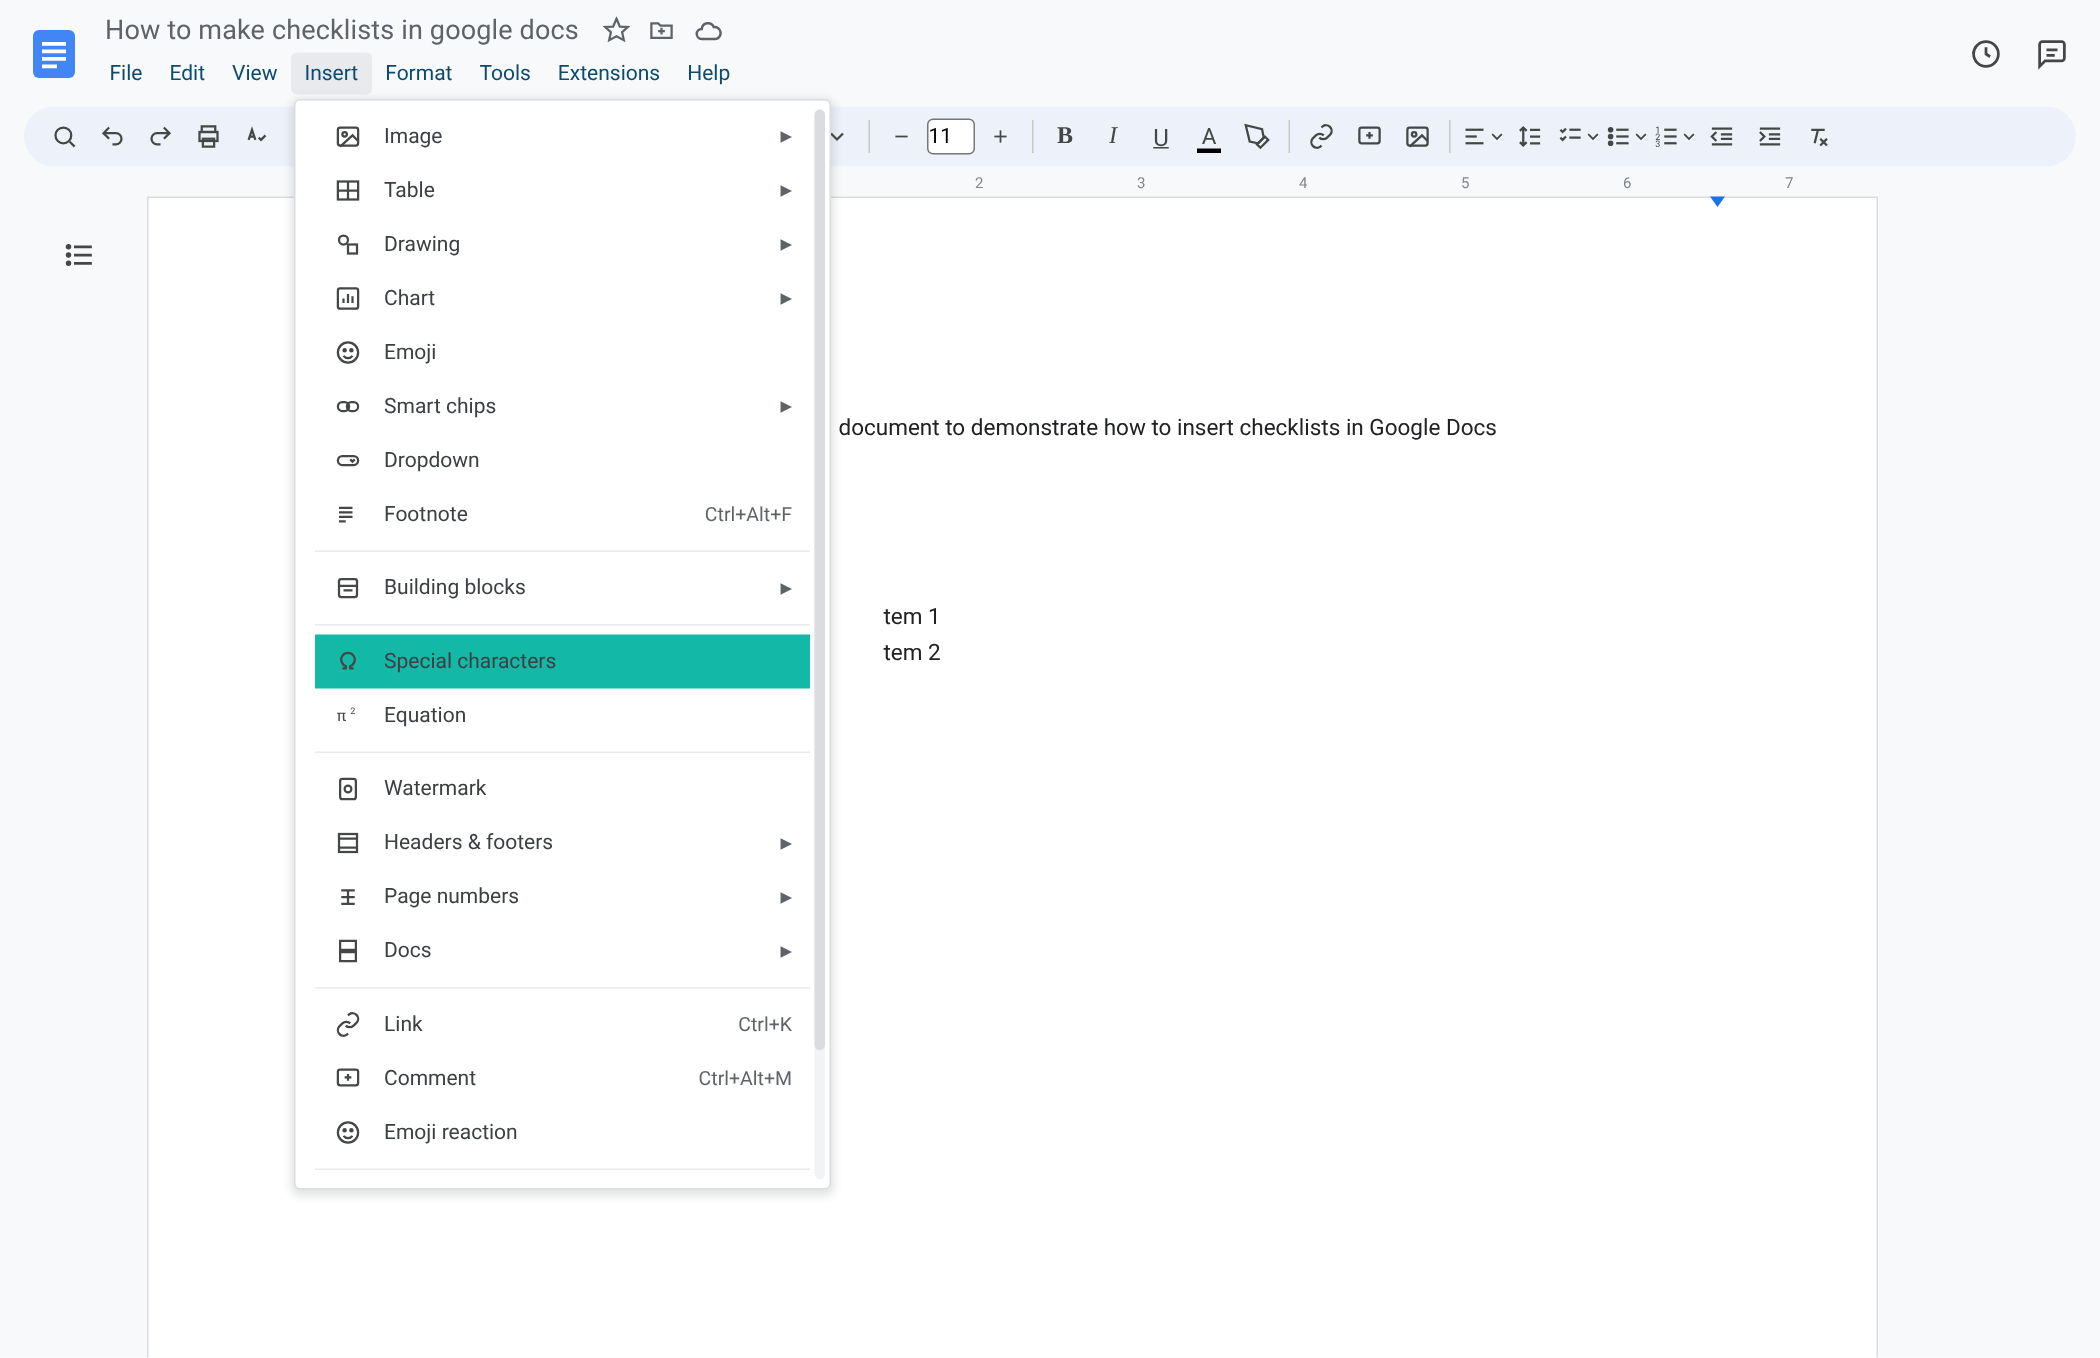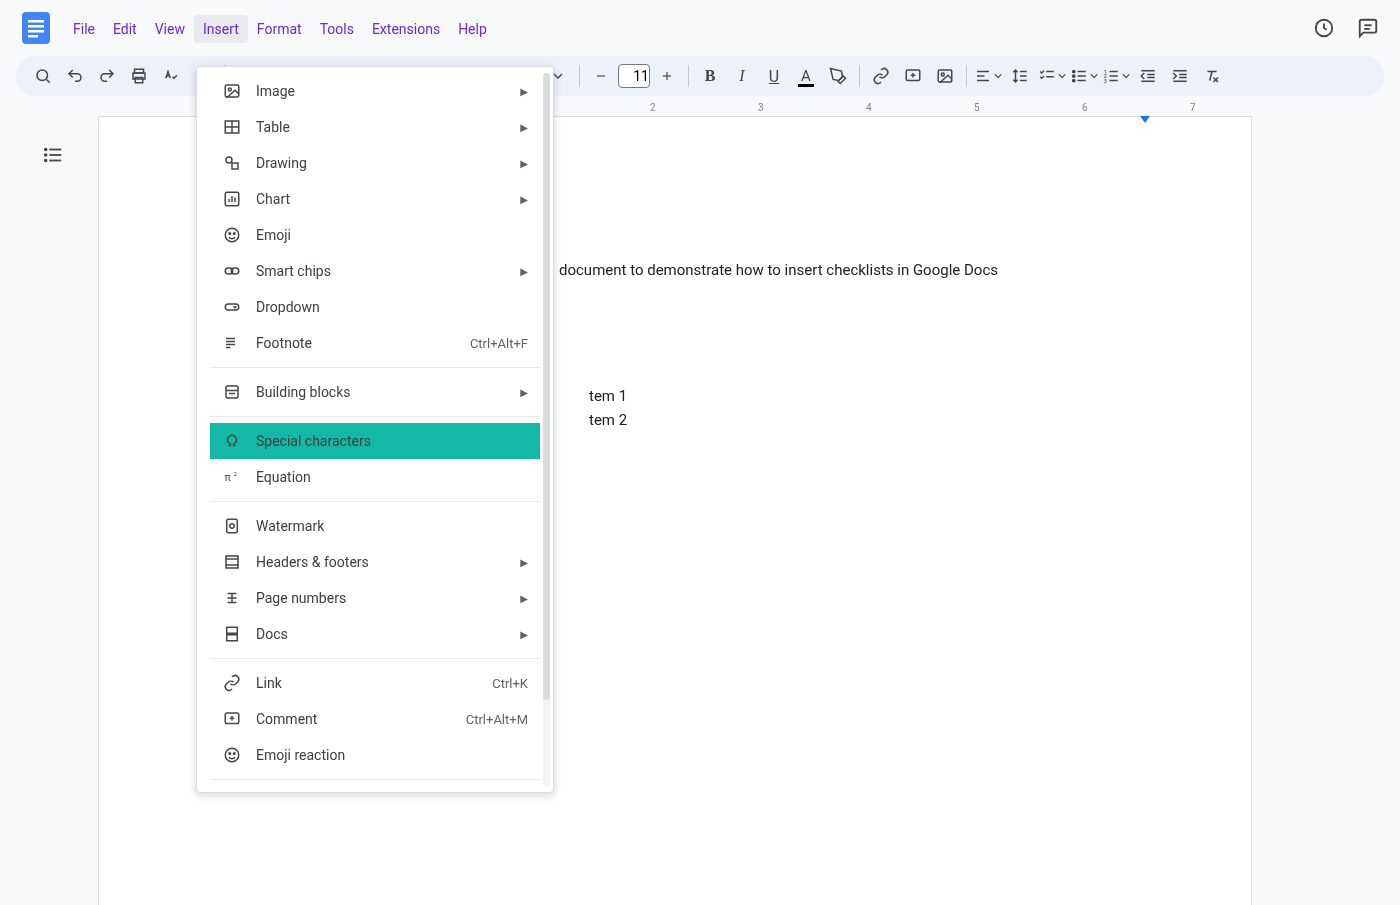--- a/index.html
+++ b/index.html
@@ -10,30 +10,30 @@
 .app-icon svg { width: 36px; height: 36px; }
 .title-area { flex: 1; }
 .title-row { display: flex; align-items: center; gap: 10px; }
 .doc-title { font-size: 18px; color: #5f6368; padding: 2px 6px; letter-spacing: 0.1px;}
 .title-icons { display: flex; gap: 12px; color:#5f6368; }
 .title-icons .ico { cursor:pointer; }
 .header-right { display:flex; gap: 20px; color:#444746; margin-right:4px;}
 .header-right .hdricon { width:24px; height:24px; display:flex; align-items:center; justify-content:center;}
 
 .menubar { display: flex; gap: 0; padding: 2px 0 0 0; }
-.menubar .mitem { font-size: 14px; color:#6d28d9; padding: 6px 9px; border-radius:4px; cursor:pointer; }
+.menubar .mitem { font-size: 14px; color:#0c4a6e; padding: 6px 9px; border-radius:4px; cursor:pointer; }
 .menubar .mitem.active { background:#e8eaed; }
 
 .toolbar-wrap { padding: 8px 16px 0 16px; }
 .toolbar { background:#edf2fa; border-radius:24px; height:40px; display:flex; align-items:center; padding:0 12px; gap:2px; }
 .tb-btn { width:30px; height:30px; display:flex; align-items:center; justify-content:center; border-radius:4px; color:#444746; cursor:pointer;}
 .tb-sep { width:1px; height:22px; background:#c7c7c7; margin:0 4px; }
 .tb-dd { display:flex; align-items:center; }
 .font-size-box { display:flex; align-items:center; gap:2px; }
-.font-size-input { width:32px; height:24px; border:1px solid #747775; border-radius:4px; text-align:right; font-size:14px; background:white;}
+.font-size-input { width:32px; height:24px; border:1px solid #747775; border-radius:4px; text-align:left; font-size:14px; background:white;}
 .tb-text-color { position:relative; }
 .tb-text-color::after { content:""; position:absolute; bottom:4px; left:7px; right:7px; height:3px; background:#000; }
 
 .ruler-area { background:#f8f9fa; padding: 6px 16px 0 16px; position:relative; height: 20px; }
 .ruler { position:absolute; left:98px; right:16px; top:6px; height:14px; }
 .ruler-tick { position:absolute; font-size:10px; color:#80868b; top:0; }
 
 .canvas-area { position:relative; background:#f8f9fa; height: calc(905px - 140px); }
 .outline-icon { position:absolute; left:42px; top:28px; color:#444746; cursor:pointer;}
 .page { position:absolute; left:98px; top:0; width:1154px; background:white; border:1px solid #dadce0; height:1200px; padding: 96px 110px;}
@@ -64,20 +64,41 @@
   <div class="app-icon">
     <svg viewBox="0 0 36 36">
         <rect x="4" y="2" width="28" height="32" rx="4" fill="#4285f4"></rect>
         <rect x="10" y="10" width="16" height="2.5" fill="white"></rect>
         <rect x="10" y="15" width="16" height="2.5" fill="white"></rect>
         <rect x="10" y="20" width="16" height="2.5" fill="white"></rect>
         <rect x="10" y="25" width="10" height="2.5" fill="white"></rect>
       </svg>
   </div>
   <div class="title-area">
+    <div class="title-row">
+      <div class="doc-title">How to make checklists in google docs</div>
+      <div class="title-icons">
+        <span class="ico">
+            <svg width="18" height="18" viewBox="0 0 24 24" fill="none" stroke="#5f6368" stroke-width="2">
+              <polygon points="12 2 15 9 22 9.3 17 14 18.5 21 12 17.5 5.5 21 7 14 2 9.3 9 9"></polygon>
+            </svg>
+          </span>
+        <span class="ico">
+            <svg width="18" height="18" viewBox="0 0 24 24" fill="none" stroke="#5f6368" stroke-width="2">
+              <path d="M3 6h6l2 2h10v11H3z"></path>
+              <path d="M12 10v6M9 13h6"></path>
+            </svg>
+          </span>
+        <span class="ico">
+            <svg width="20" height="20" viewBox="0 0 24 24" fill="none" stroke="#5f6368" stroke-width="2">
+              <path d="M18 18H7a4 4 0 0 1 0-8 5 5 0 0 1 9.6-1.5A4 4 0 0 1 18 18z"></path>
+            </svg>
+          </span>
+      </div>
+    </div>
     <div class="menubar">
         <div class="mitem">File</div>
         <div class="mitem">Edit</div>
         <div class="mitem">View</div>
         <div class="mitem active">Insert</div>
         <div class="mitem">Format</div>
         <div class="mitem">Tools</div>
         <div class="mitem">Extensions</div>
         <div class="mitem">Help</div>
       </div>

